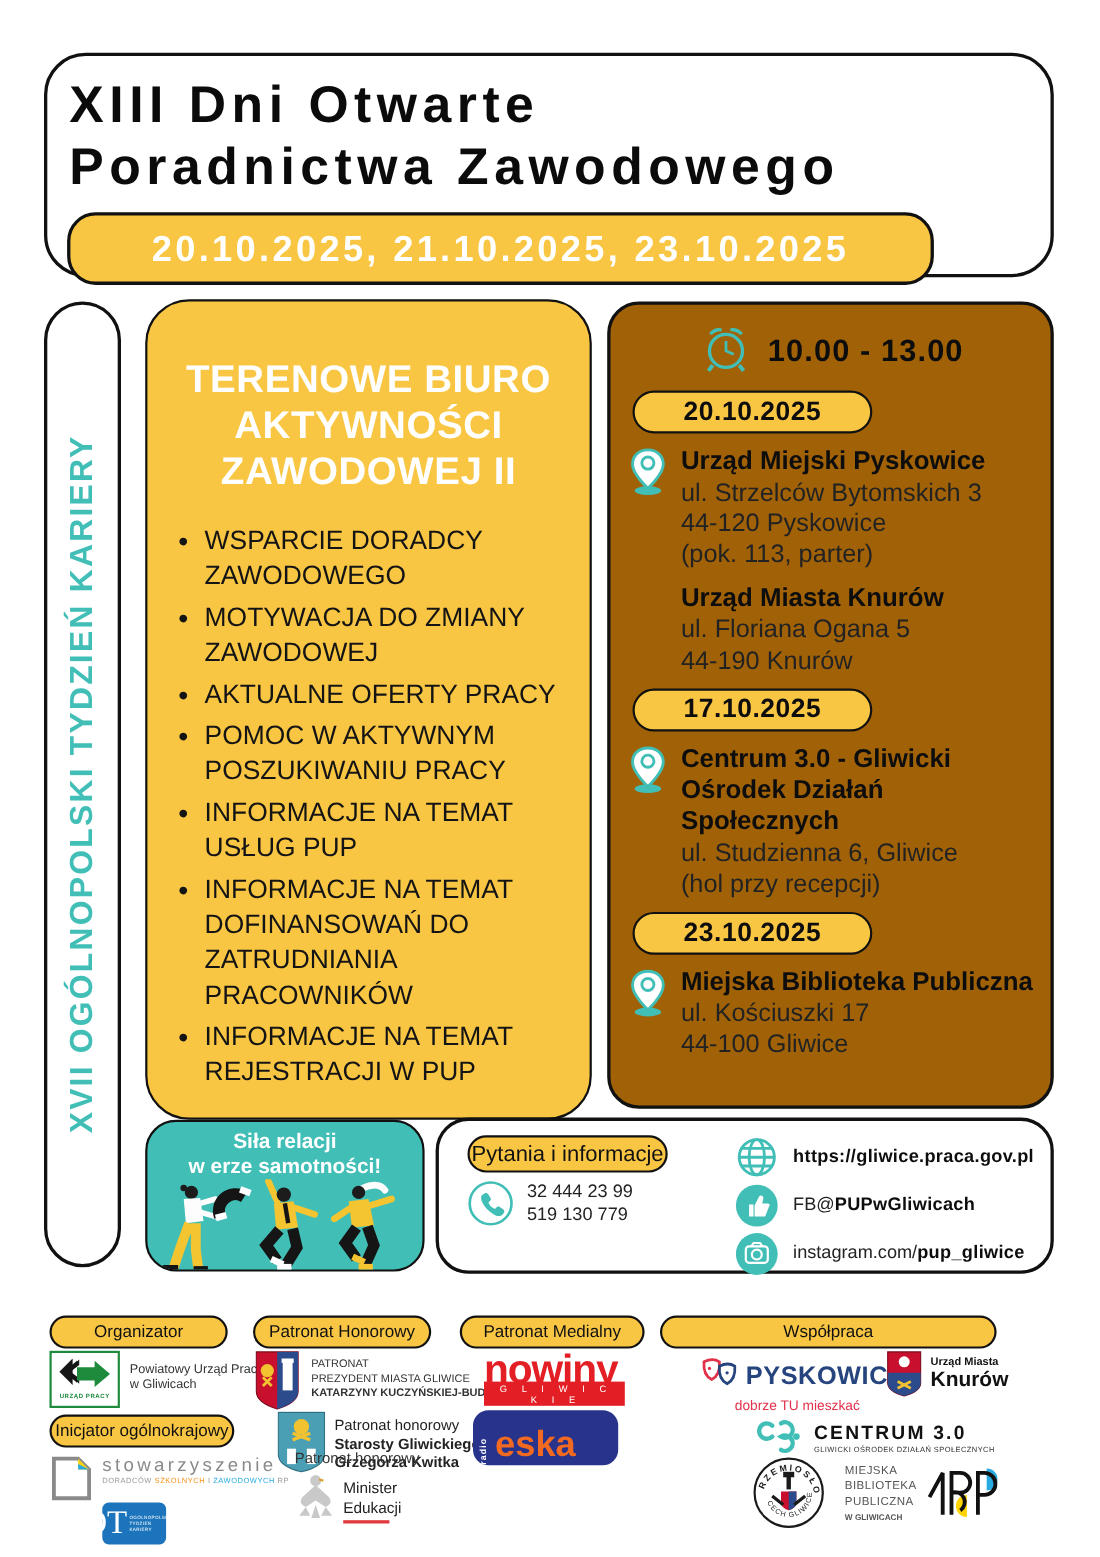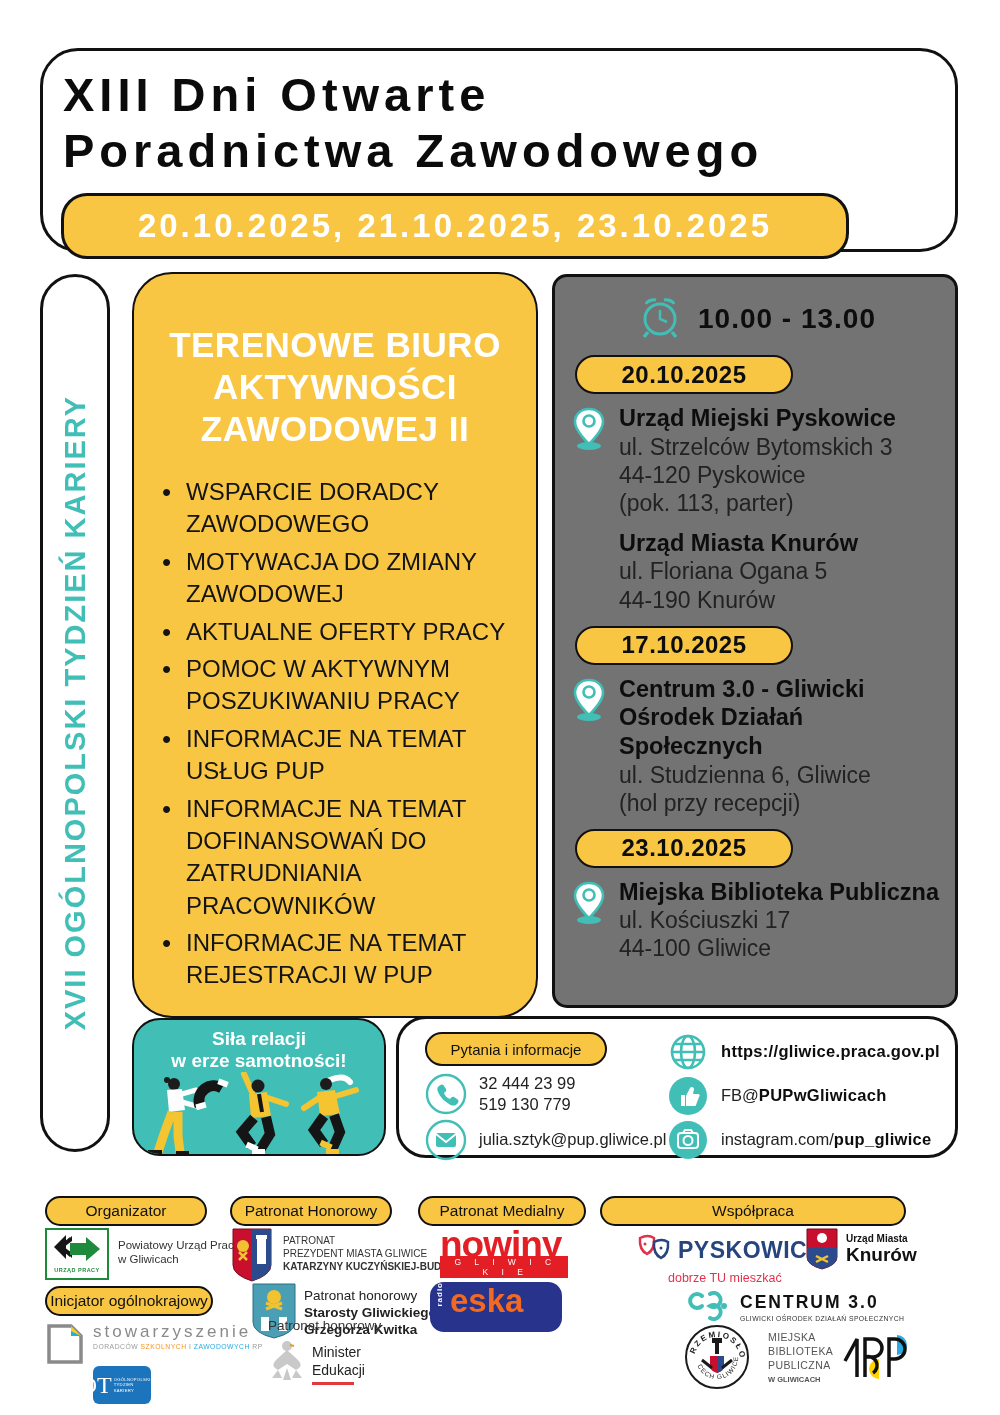--- a/index.html
+++ b/index.html
@@ -35,21 +35,21 @@
   .program-title { text-align:center; color:#fff; font-weight:bold;
     font-size:35px; line-height:1.2; letter-spacing:0.5px; }
   .program-list { margin-top:26px; list-style:none; }
   .program-list li { position:relative; padding-left:28px; font-size:24px;
     line-height:1.35; color:#141414; margin-bottom:5px; }
   .program-list li::before { content:"•"; position:absolute; left:4px; top:-1px;
     font-size:26px; color:#141414; }
 
   
   .schedule-card { left:552px; top:274px; width:406px; height:734px;
-    background:#737373; border:3px solid #111; border-radius:15px; padding:18px 14px 0 16px; }
+    background:#a16207; border:3px solid #111; border-radius:29px; padding:18px 14px 0 16px; }
   .time-row { display:flex; align-items:center; justify-content:center; gap:14px; }
   .time-text { font-weight:bold; font-size:28px; letter-spacing:1px; color:#0d0d0d; }
   .date-pill { margin:12px 0 10px 4px; width:218px; height:39px;
     background:var(--yellow); border:2.5px solid #111; border-radius:20px;
     display:flex; align-items:center; justify-content:center;
     font-weight:bold; font-size:24px; color:#0d0d0d; letter-spacing:0.5px; }
   .entry { display:flex; margin-bottom:12px; }
   .pin-col { width:48px; flex:0 0 48px; padding-top:2px; }
   .entry-text { flex:1; }
   .loc-name { font-weight:bold; font-size:23.5px; line-height:1.22; color:#0d0d0d; }
@@ -59,21 +59,21 @@
   .promo-card { left:132px; top:1018px; width:254px; height:138px;
     background:var(--teal); border:2px solid #111; border-radius:28px; overflow:hidden; }
   .promo-caption { text-align:center; color:#fff; font-weight:bold;
     font-size:19px; line-height:1.15; padding-top:8px; }
 
   
   .contact-card { left:396px; top:1016px; width:562px; height:142px;
     background:#fff; border:3px solid #111; border-radius:30px; }
   .contact-pill { position:absolute; left:26px; top:13px; width:182px; height:34px;
     background:var(--yellow); border:2.5px solid #111; border-radius:18px;
-    display:flex; align-items:center; justify-content:center; font-size:15px; color:#111; }
+    display:flex; align-items:center; justify-content:center; font-size:20px; color:#111; }
   .c-row { position:absolute; display:flex; align-items:center; gap:12px; }
   .c-text { font-size:16.5px; color:#222; line-height:1.3; }
   .c-bold { font-weight:bold; color:#0d0d0d; letter-spacing:0.3px; }
 
   
   .f-pill { position:absolute; height:30px; background:var(--yellow);
     border:2.5px solid #111; border-radius:16px; display:flex; align-items:center;
     justify-content:center; font-size:15.5px; color:#111; }
   .small-lines { font-size:11.5px; color:#333; line-height:1.25; }
   .tiny { font-size:10px; color:#333; line-height:1.3; }
@@ -81,42 +81,42 @@
 
   .pup-logo { left:45px; top:1228px; width:64px; height:52px; background:#fff;
     border:2.5px solid #1E8A3C; display:flex; flex-direction:column; align-items:center; justify-content:center; }
   .pup-cap { font-size:5.5px; color:#1E8A3C; font-weight:bold; letter-spacing:0.5px; }
 
   .nowiny-word { color:#E31E24; font-weight:bold; font-size:37px; letter-spacing:-1px; line-height:0.9; }
   .nowiny-bar { background:#E31E24; color:#fff; font-size:8.5px; letter-spacing:5.5px;
     padding:1px 3px 1px 6px; width:128px; text-align:center; margin-top:-5px; }
 
   .eska-box { left:430px; top:1282px; width:132px; height:50px; background:#28348C;
-    border-radius:14px; display:flex; align-items:flex-start; }
+    border-radius:14px; display:flex; align-items:flex-end; }
   .eska-radio { writing-mode:vertical-rl; transform:rotate(180deg); color:#fff;
     font-size:8px; font-weight:bold; letter-spacing:1px; margin-left:5px; }
   .eska-word { color:#F26A21; font-weight:bold; font-size:33px; letter-spacing:0px; margin-left:6px;
     text-shadow:0 0 1px #28348C; }
 
   .pysk-name { color:#26447E; font-weight:bold; font-size:23px; letter-spacing:0.5px; }
   .pysk-sub { color:#E0324B; font-size:12.5px; margin-top:3px; text-align:center; }
 
   .knur-top { font-size:10px; font-weight:bold; color:#111; }
   .knur-name { font-size:19px; font-weight:bold; color:#111; }
 
   .centrum-name { font-weight:bold; font-size:17.5px; letter-spacing:2px; color:#111; }
   .centrum-sub { font-size:6.8px; letter-spacing:0.4px; color:#333; margin-top:2px; }
 
   .stow-name { color:#8A8A8A; font-size:17px; letter-spacing:3px; }
   .stow-sub { font-size:6.8px; letter-spacing:0.5px; margin-top:1px; color:#9A9A9A; }
   .stow-sub .o { color:#F7941E; } .stow-sub .b { color:#29ABE2; }
 
   .otk-box { left:93px; top:1366px; width:58px; height:38px; background:#1C75BC;
     border-radius:6px; color:#fff; display:flex; align-items:center; justify-content:center; gap:2px; }
-  .otk-big { font-size:24px; font-family:"Liberation Serif", serif; }
+  .otk-big { font-size:30px; font-family:"Liberation Serif", serif; }
   .otk-col { display:flex; flex-direction:column; font-size:4.2px; line-height:1.2; letter-spacing:0.3px; }
 
   .min-label { font-size:13.5px; color:#333; }
   .min-lines { font-size:14px; color:#222; line-height:1.25; }
   .min-bar { width:42px; height:3px; background:#E03A3E; margin-top:3px; }
 
   .mbp-lines { font-size:10.5px; color:#555; line-height:1.35; letter-spacing:0.4px; }
   .mbp-small { font-size:7.5px; font-weight:bold; color:#555; margin-top:2px; }
 </style>
 </head>
@@ -281,28 +281,20 @@
     <svg width="42" height="42" viewBox="0 0 42 42">
       <circle cx="21" cy="21" r="19" fill="none" stroke="#41BEB6" stroke-width="2.4"></circle>
       <path d="M14 13 c2-2 4-2 5 0 l2 3 c1 2-1 3-2 4 c1 3 3 5 6 6 c1-1 2-3 4-2 l3 2 c2 1 2 3 0 5 c-2 2-5 2-8 0 c-5-3-9-7-11-12 c-1-3-1-5 1-6z" fill="#41BEB6"></path>
     </svg>
     <div class="c-text">
       <div>32 444 23 99</div>
       <div>519 130 779</div>
     </div>
   </div>
 
-  <div class="c-row" style="left:26px; top:100px;">
-    <svg width="42" height="42" viewBox="0 0 42 42">
-      <circle cx="21" cy="21" r="19" fill="none" stroke="#41BEB6" stroke-width="2.4"></circle>
-      <rect x="11" y="14" width="20" height="14" rx="2" fill="#41BEB6"></rect>
-      <path d="M11 15 L21 23 L31 15" stroke="#fff" stroke-width="1.8" fill="none"></path>
-    </svg>
-    <div class="c-text">julia.sztyk@pup.gliwice.pl</div>
-  </div>
 
   <div class="c-row" style="left:268px; top:12px;">
     <svg width="42" height="42" viewBox="0 0 42 42">
       <g fill="none" stroke="#41BEB6" stroke-width="2.6">
         <circle cx="21" cy="21" r="16"></circle>
         <ellipse cx="21" cy="21" rx="7" ry="16"></ellipse>
         <path d="M5 21 h32 M7 13 h28 M7 29 h28"></path>
       </g>
     </svg>
     <div class="c-text c-bold">https://gliwice.praca.gov.pl</div>

